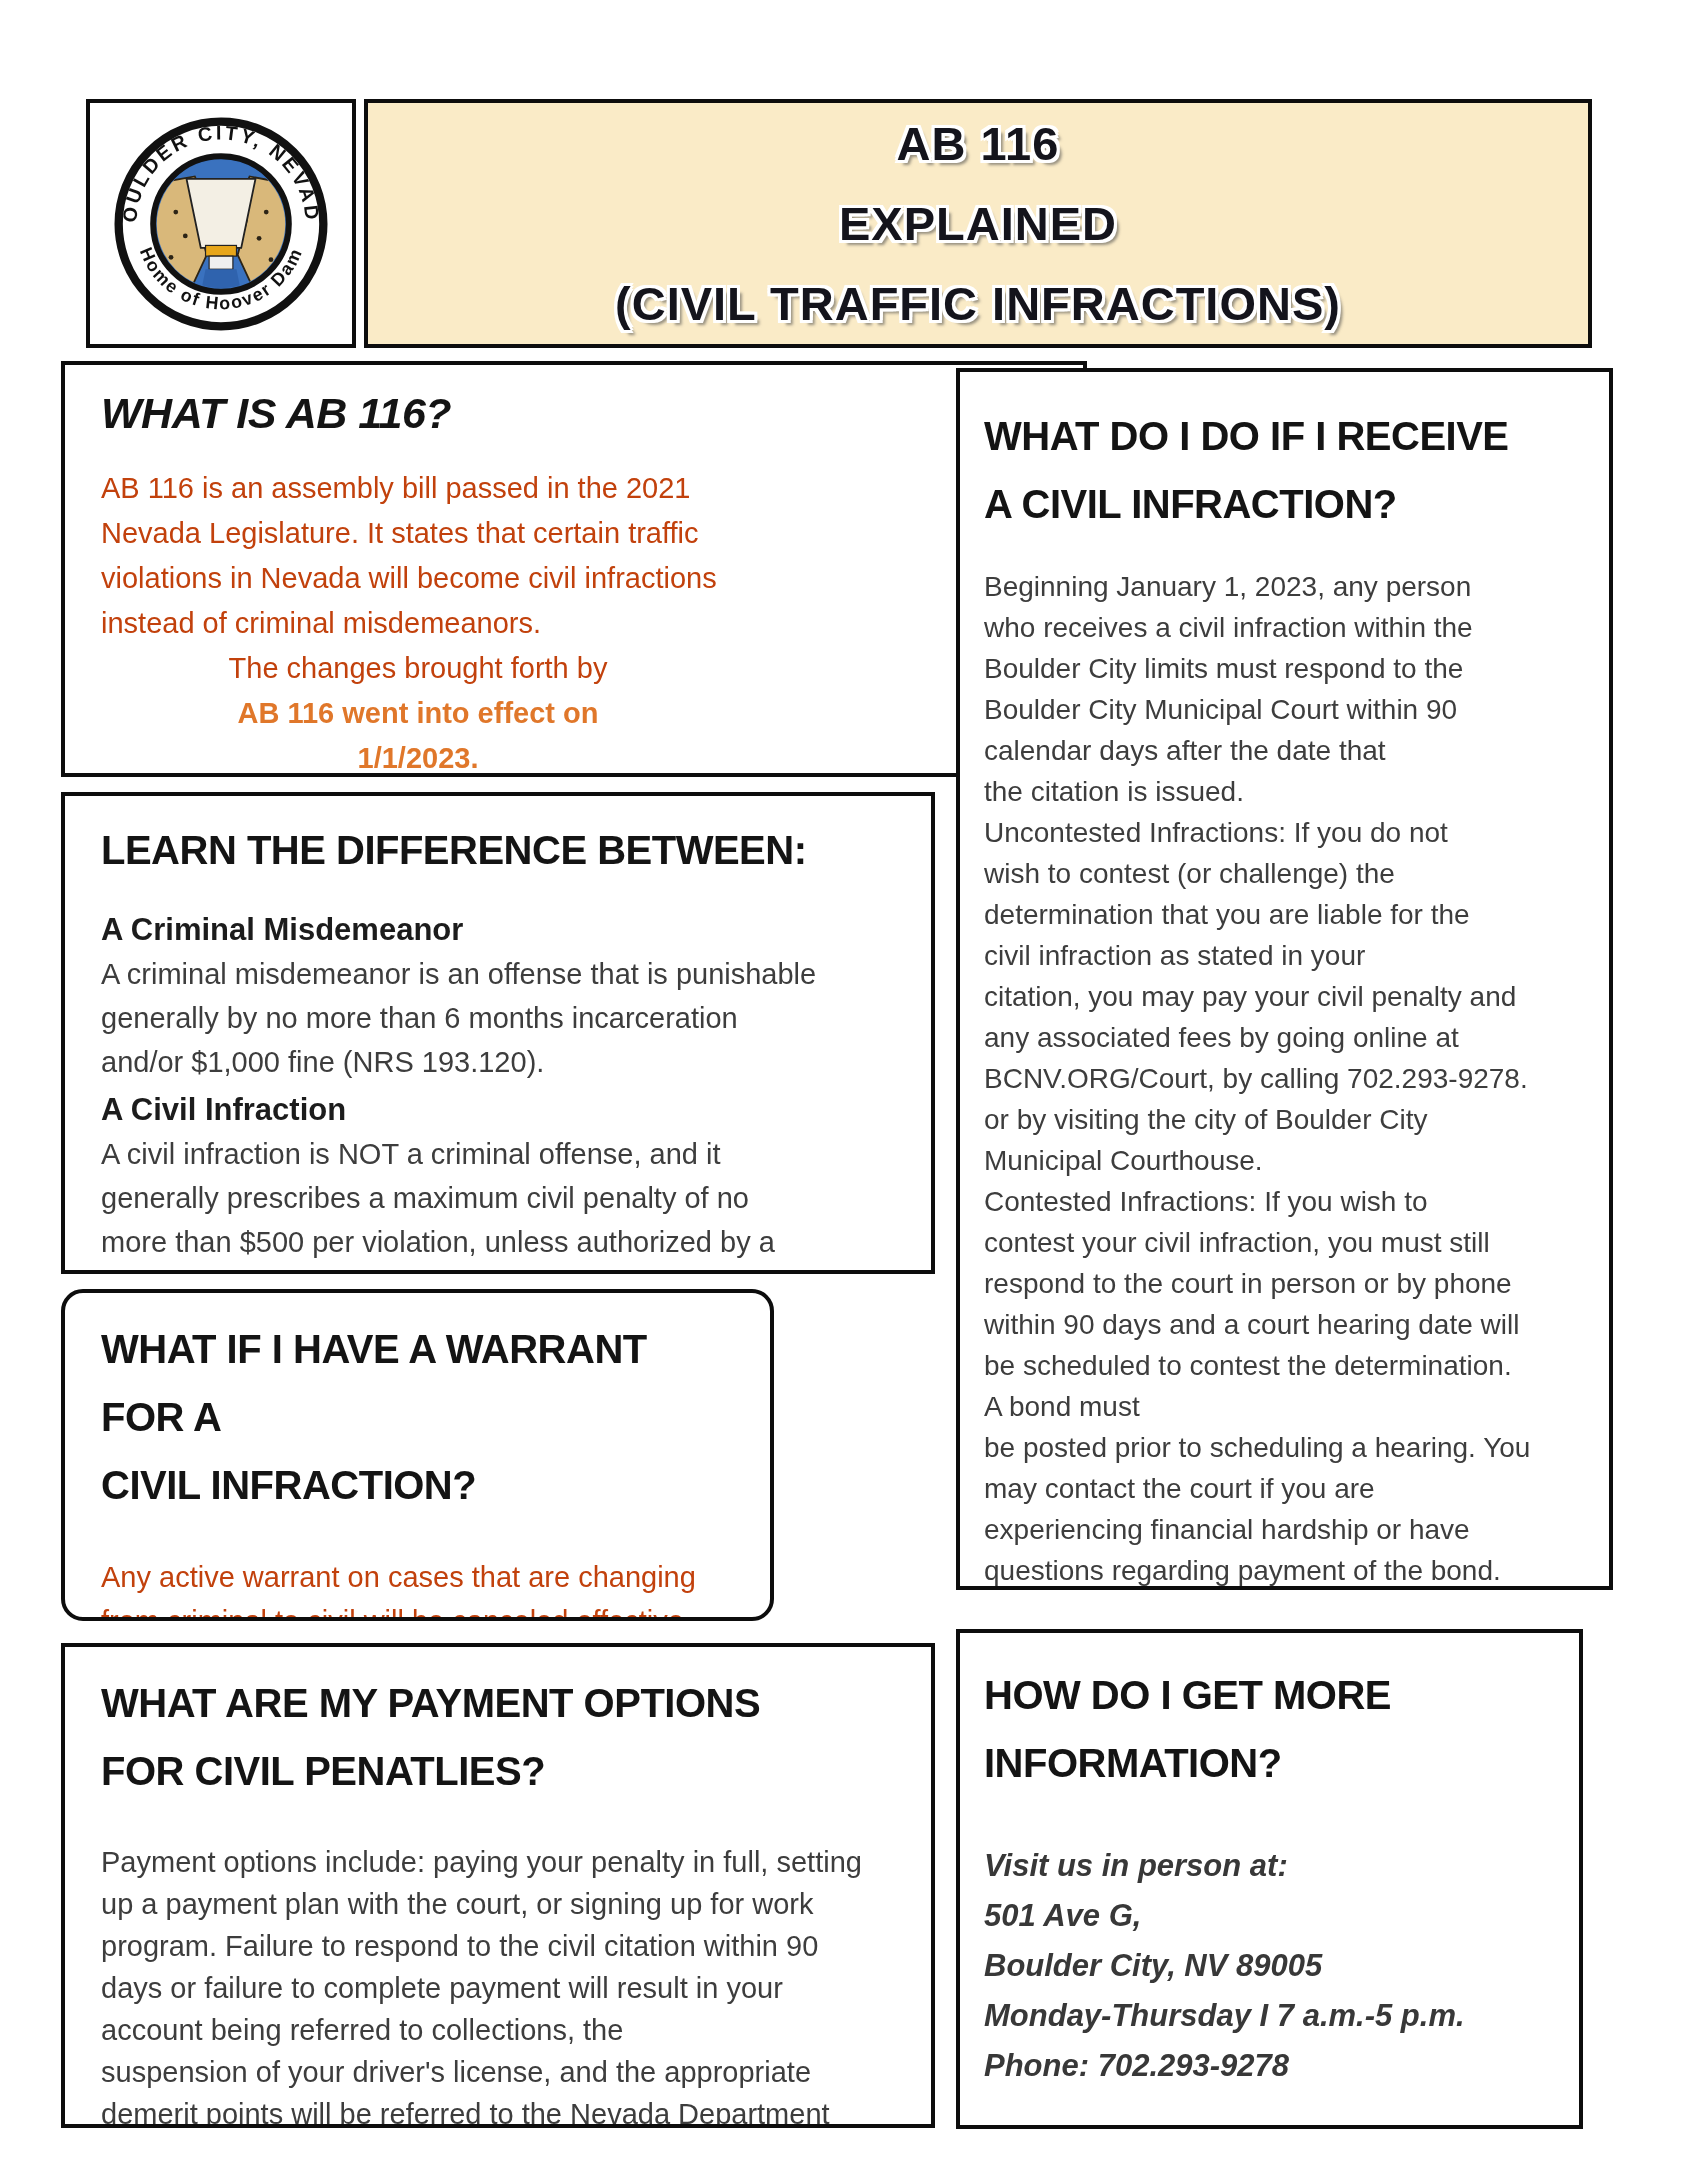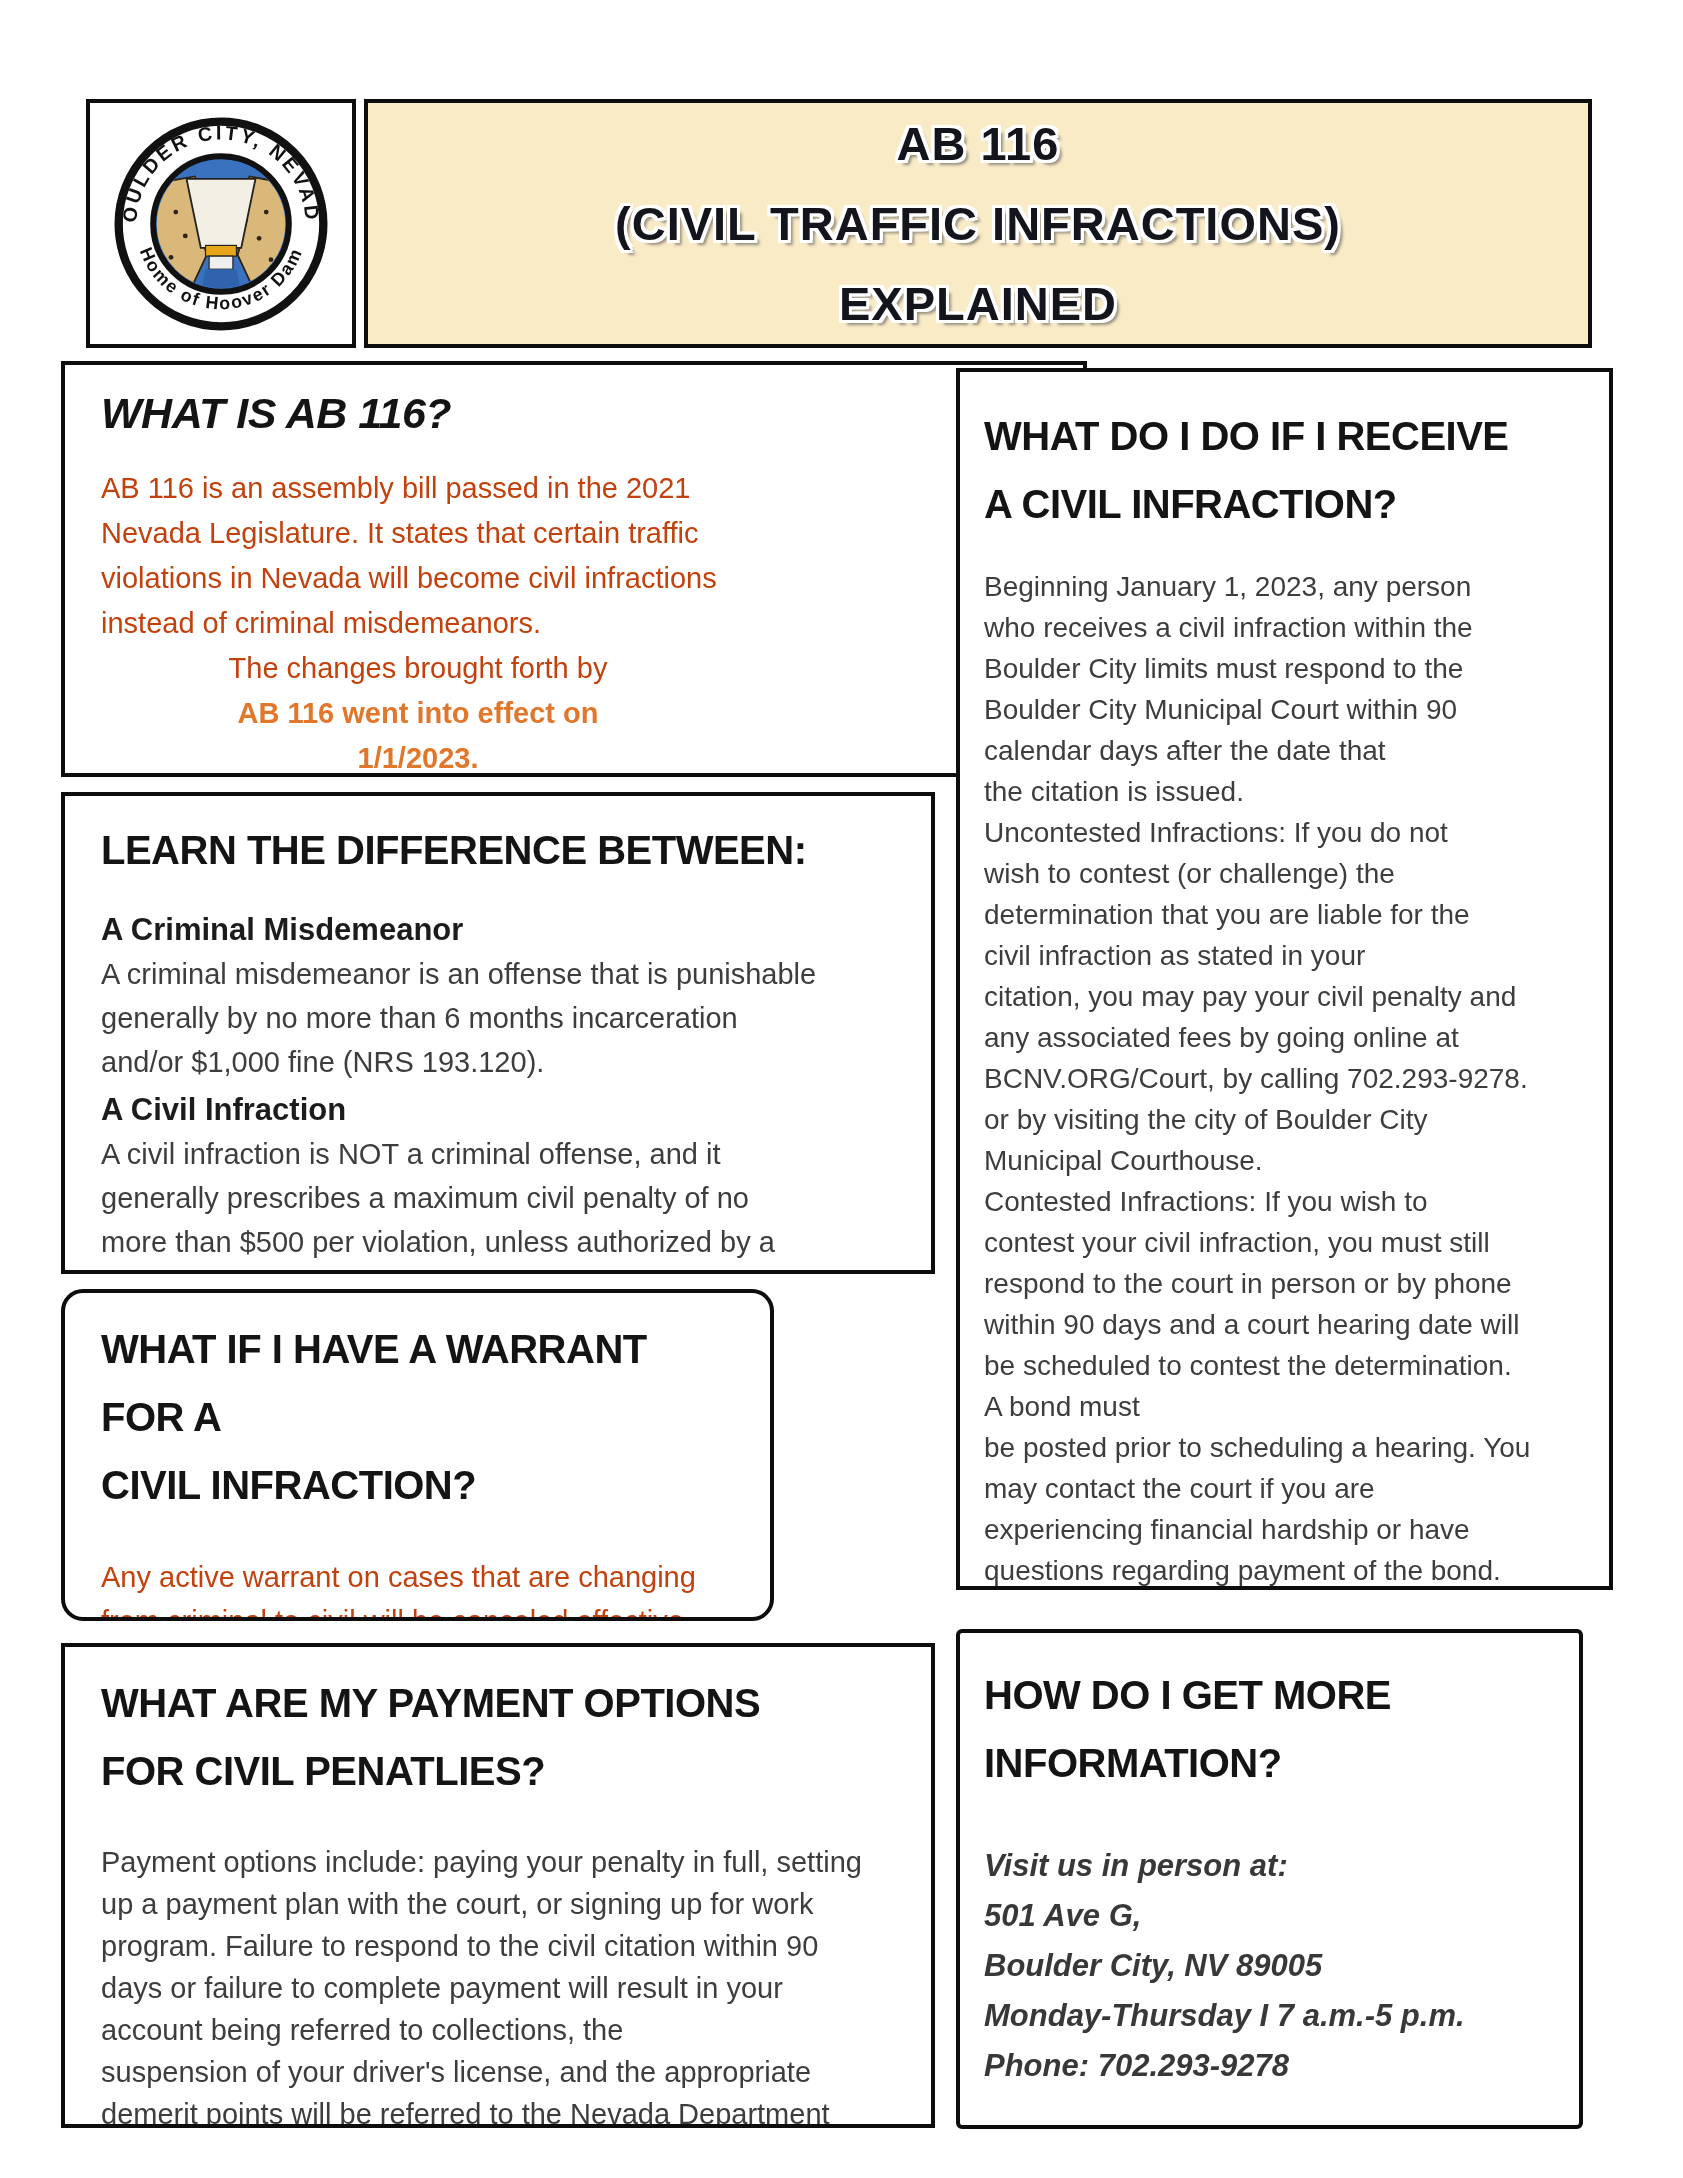--- a/index.html
+++ b/index.html
@@ -28,21 +28,21 @@
   
   .box{
     position:absolute;background:#ffffff;border:4px solid #0d0d0d;
     box-sizing:border-box;overflow:hidden;
   }
   .box1{left:61px;top:361px;width:1026px;height:416px;padding:24px 30px 0 36px;}
   .box2{left:61px;top:792px;width:874px;height:482px;padding:20px 30px 0 36px;}
   .box3{left:61px;top:1289px;width:713px;height:332px;padding:22px 30px 0 36px;border-radius:22px;}
   .box4{left:61px;top:1643px;width:874px;height:485px;padding:22px 30px 0 36px;}
   .boxA{left:956px;top:368px;width:657px;height:1222px;padding:30px 20px 0 24px;}
-  .boxB{left:956px;top:1629px;width:627px;height:500px;padding:28px 12px 0 24px;border-radius:6px;}
+  .boxB{left:956px;top:1629px;width:627px;height:500px;padding:28px 12px 0 24px;}
   h2{margin:0;color:#141414;}
   .h-italic{font-style:italic;font-weight:bold;font-size:43px;letter-spacing:-0.5px;}
   .h-plain{font-weight:bold;font-size:40px;letter-spacing:-0.5px;line-height:68px;}
   .pre{white-space:pre-line;}
   .body{font-size:29px;margin:0;}
   .brown{color:#c2410c;}
   .gray{color:#3d3d3d;}
   .lh45{line-height:45px;}
   .lh44{line-height:44px;}
   .lh42{line-height:42px;}
@@ -92,22 +92,22 @@
         <textPath href="#arcTop" startOffset="50%" text-anchor="middle">BOULDER CITY, NEVADA</textPath>
       </text>
       <text font-family="Liberation Sans,sans-serif" font-size="15" font-weight="bold" fill="#111" letter-spacing="1.5">
         <textPath href="#arcBot" startOffset="50%" text-anchor="middle">Home of Hoover Dam</textPath>
       </text>
     </svg>
   </div>
 
   <div class="banner">
     <div class="banner-line">AB 116</div>
+    <div class="banner-line">EXPLAINED</div>
     <div class="banner-line">(CIVIL TRAFFIC INFRACTIONS)</div>
-    <div class="banner-line">EXPLAINED</div>
   </div>
 
   <section class="box box1">
     <h2 class="h-italic">WHAT IS AB 116?</h2>
     <p class="body brown lh45 pre mt28" style="width:634px">AB 116 is an assembly bill passed in the 2021
 Nevada Legislature. It states that certain traffic
 violations in Nevada will become civil infractions
 instead of criminal misdemeanors.</p>
     <div class="centerblock">
       <div class="body brown lh45">The changes brought forth by</div>

